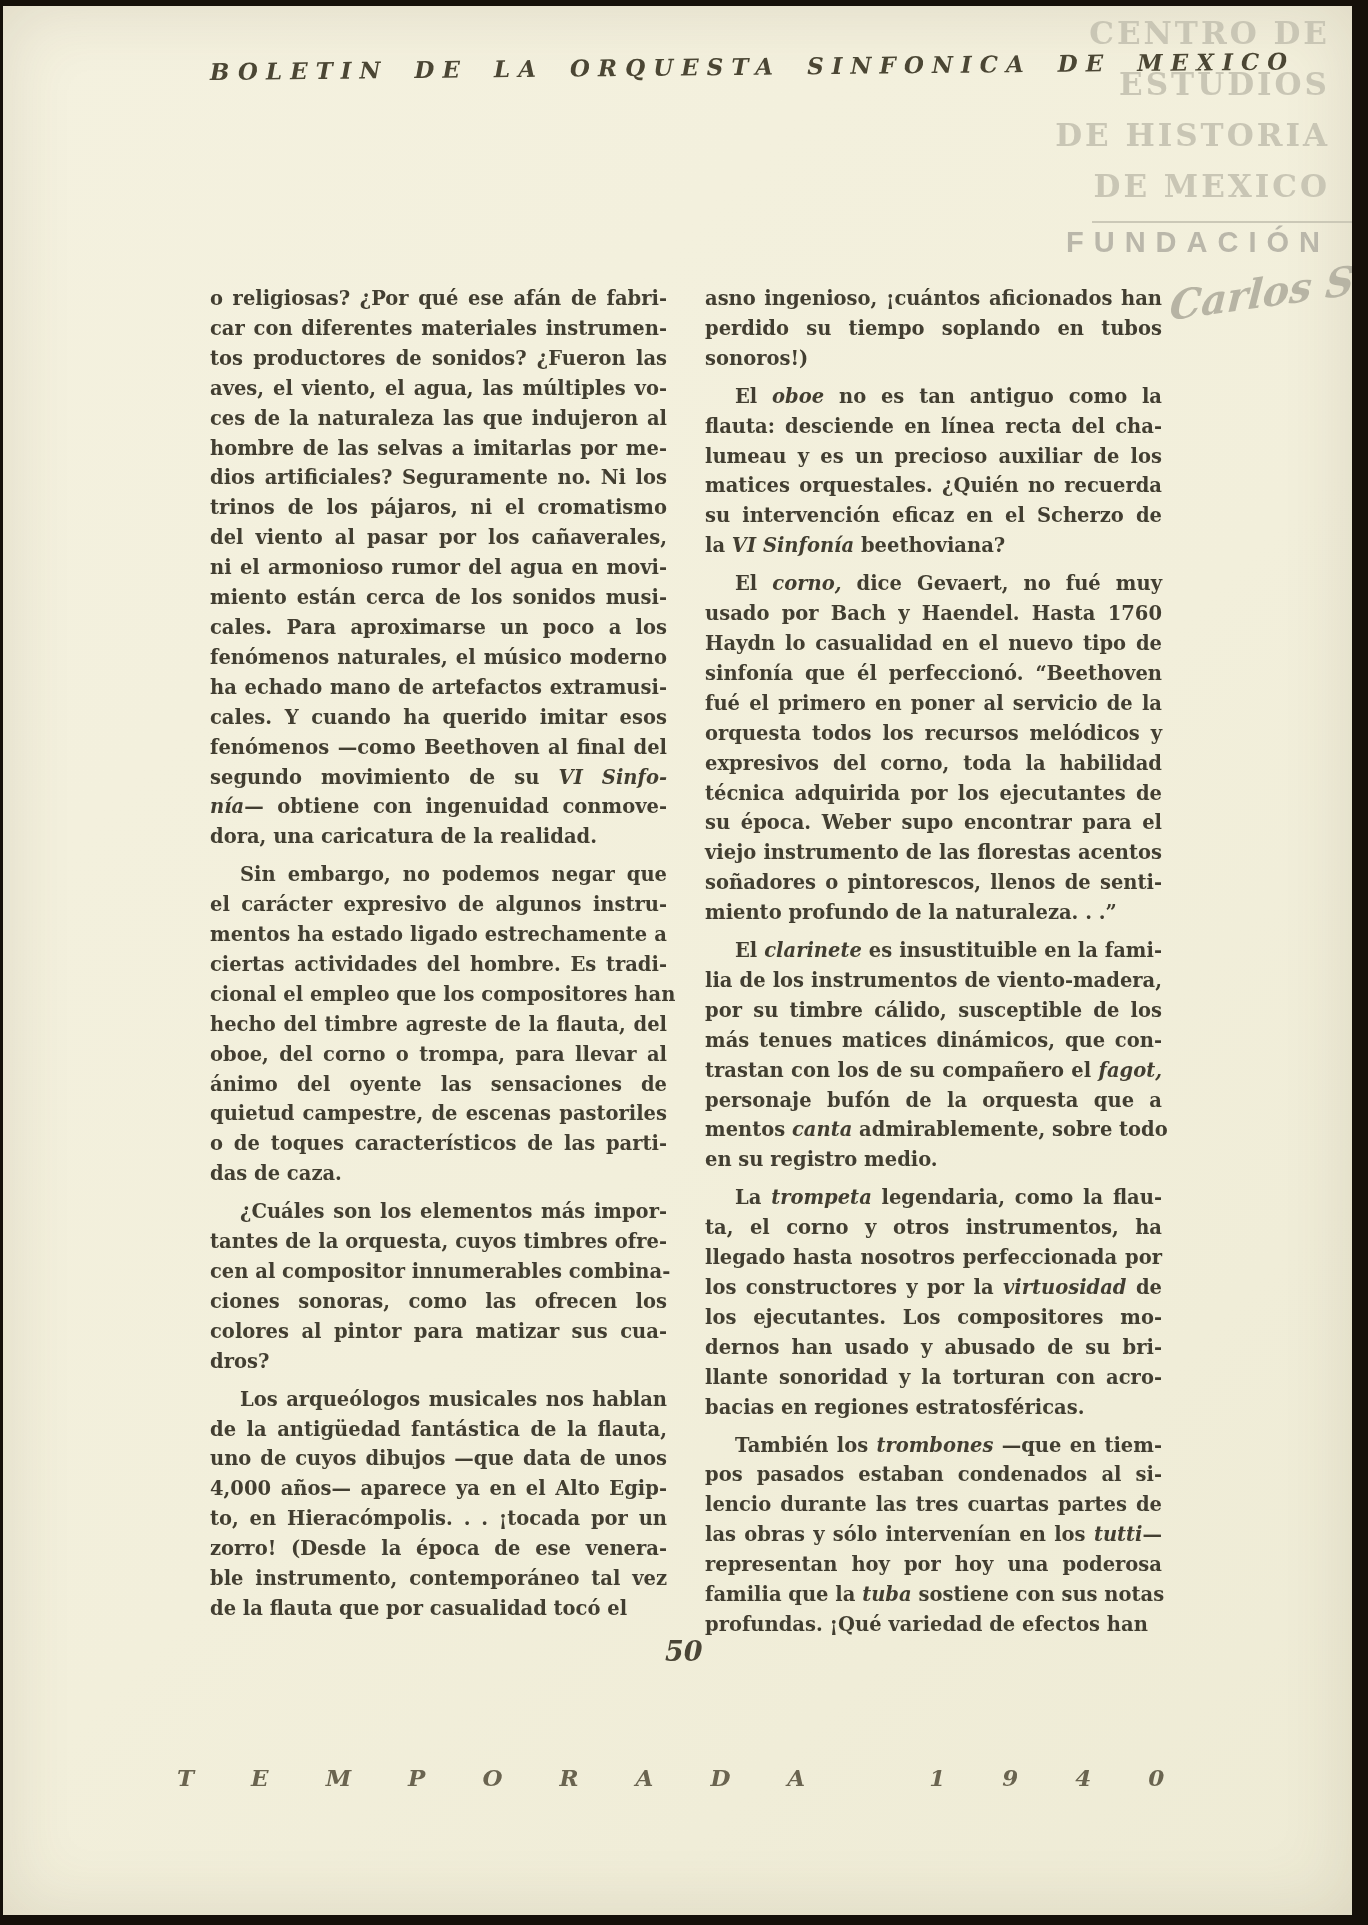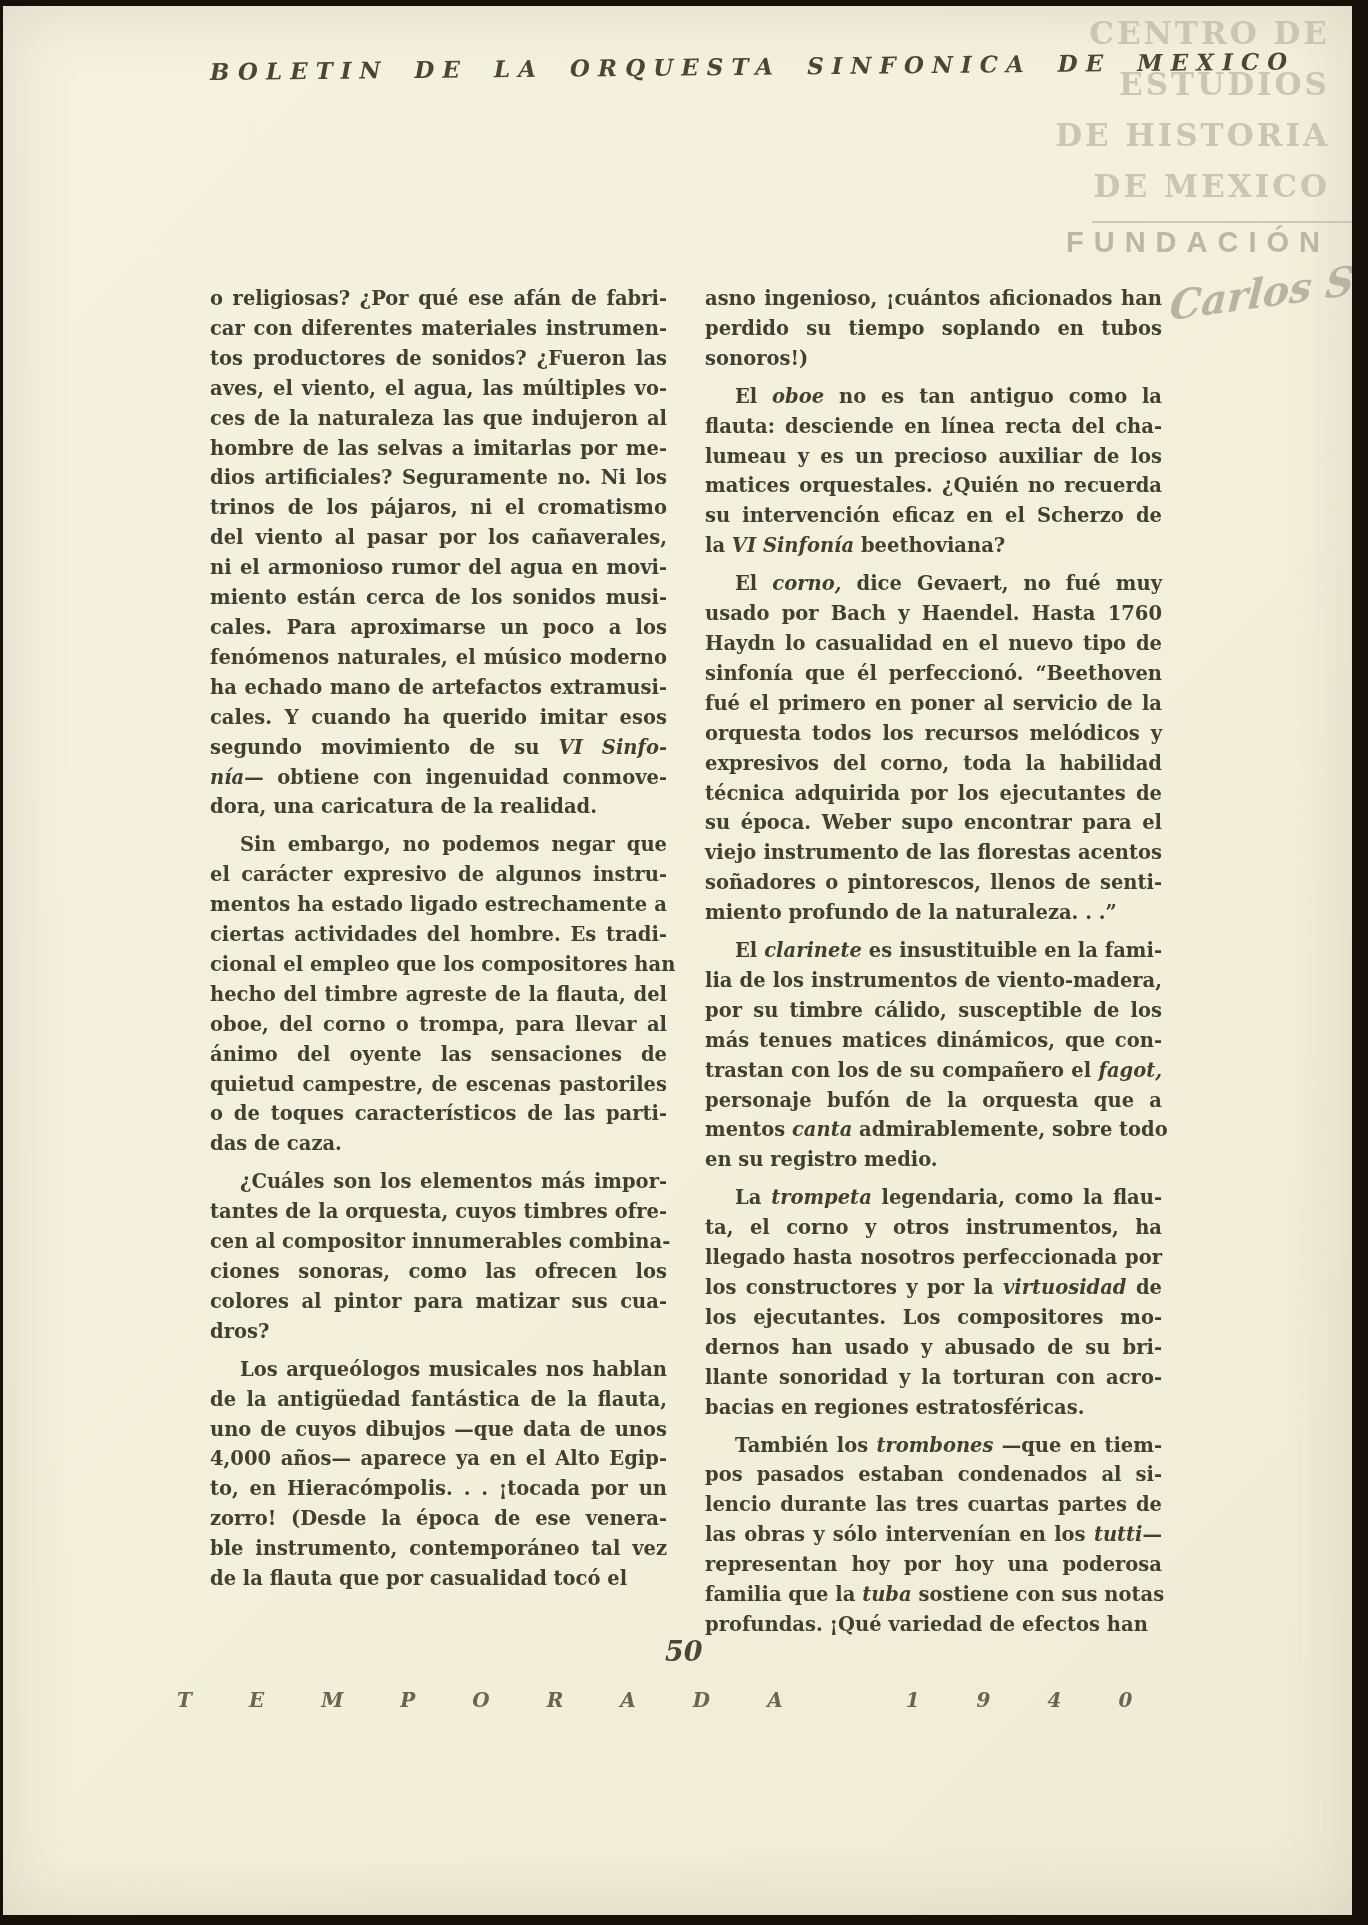--- a/index.html
+++ b/index.html
@@ -66,22 +66,22 @@
     text-align:justify;text-align-last:justify;
     white-space:nowrap;
   }
   .line.last{text-align-last:left;}
   .para.indent .line.first{text-indent:30px;}
   .page-number{
     position:absolute;left:662px;top:1630px;
     font-style:italic;font-size:27px;color:#4a4536;
   }
   .footer{
-    position:absolute;left:174px;top:1682px;
-    font-style:italic;font-size:20px;
+    position:absolute;left:174px;top:1758px;
+    font-style:italic;font-size:23px;
     letter-spacing:57px;word-spacing:2px;
     color:#6a6450;white-space:nowrap;
   }
 </style>
 </head>
 <body>
 
 <div class="paper">
 
   <div class="watermark">
@@ -108,20 +108,21 @@
             <div class="line"><span>hombre de las selvas a imitarlas por me-</span></div>
             <div class="line"><span>dios artificiales? Seguramente no. Ni los</span></div>
             <div class="line"><span>trinos de los pájaros, ni el cromatismo</span></div>
             <div class="line"><span>del viento al pasar por los cañaverales,</span></div>
             <div class="line"><span>ni el armonioso rumor del agua en movi-</span></div>
             <div class="line"><span>miento están cerca de los sonidos musi-</span></div>
             <div class="line"><span>cales. Para aproximarse un poco a los</span></div>
             <div class="line"><span>fenómenos naturales, el músico moderno</span></div>
             <div class="line"><span>ha echado mano de artefactos extramusi-</span></div>
             <div class="line"><span>cales. Y cuando ha querido imitar esos</span></div>
+            <div class="line"><span>fenómenos —como Beethoven al final del</span></div>
             <div class="line"><span>segundo movimiento de su </span><i>VI Sinfo-</i></div>
             <div class="line"><i>nía</i><span>— obtiene con ingenuidad conmove-</span></div>
             <div class="line last"><span>dora, una caricatura de la realidad.</span></div>
           </div>
           <div class="para indent">
             <div class="line first"><span>Sin embargo, no podemos negar que</span></div>
             <div class="line"><span>el carácter expresivo de algunos instru-</span></div>
             <div class="line"><span>mentos ha estado ligado estrechamente a</span></div>
             <div class="line"><span>ciertas actividades del hombre. Es tradi-</span></div>
             <div class="line"><span>cional el empleo que los compositores han</span></div>

